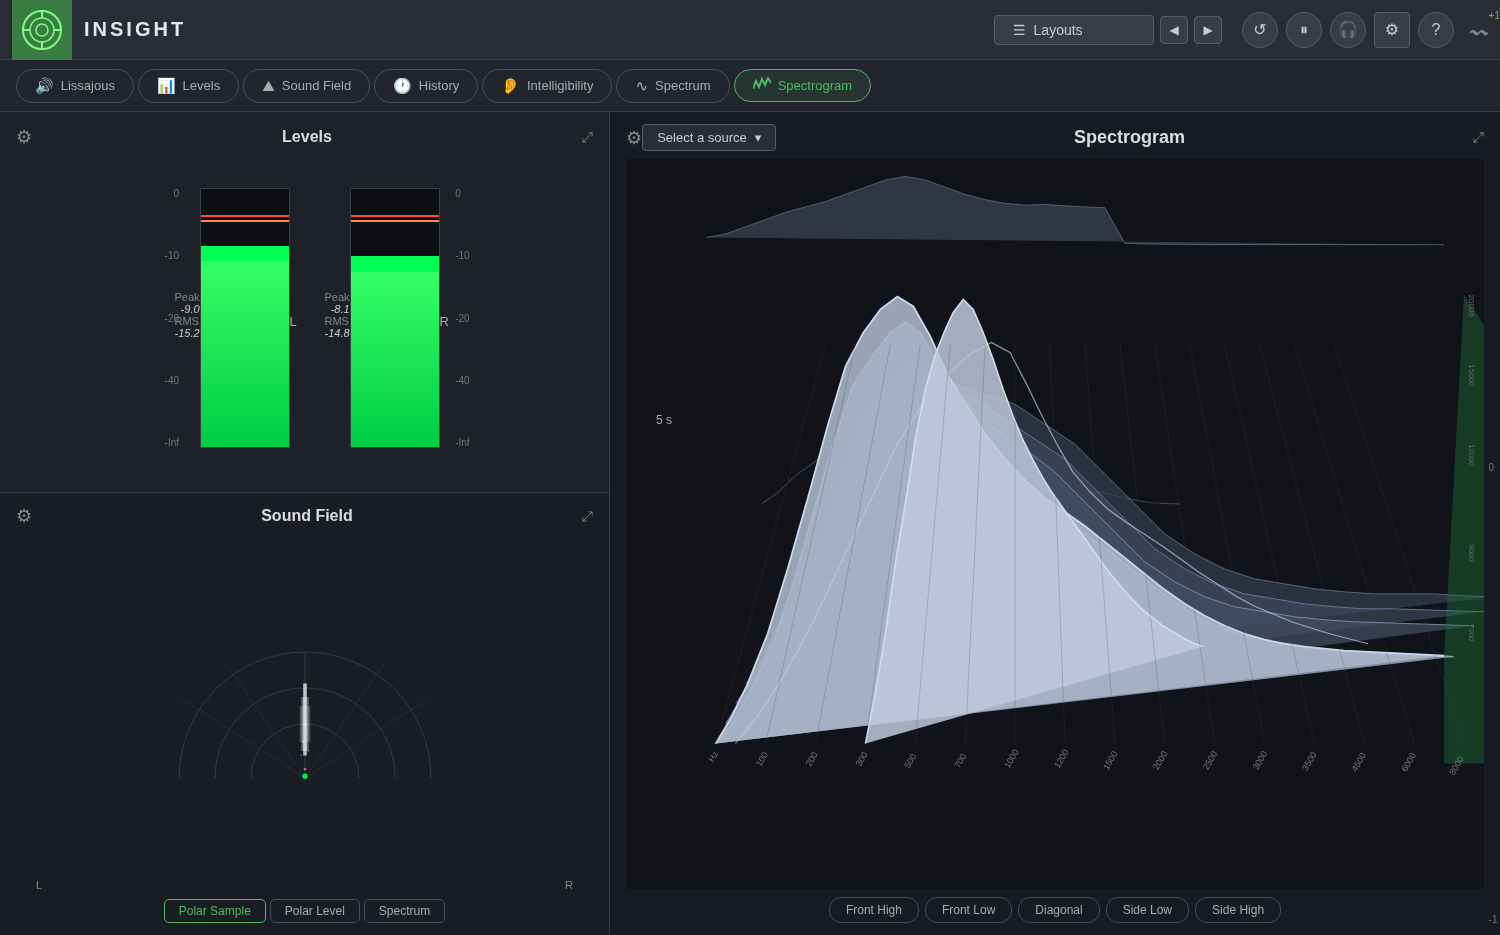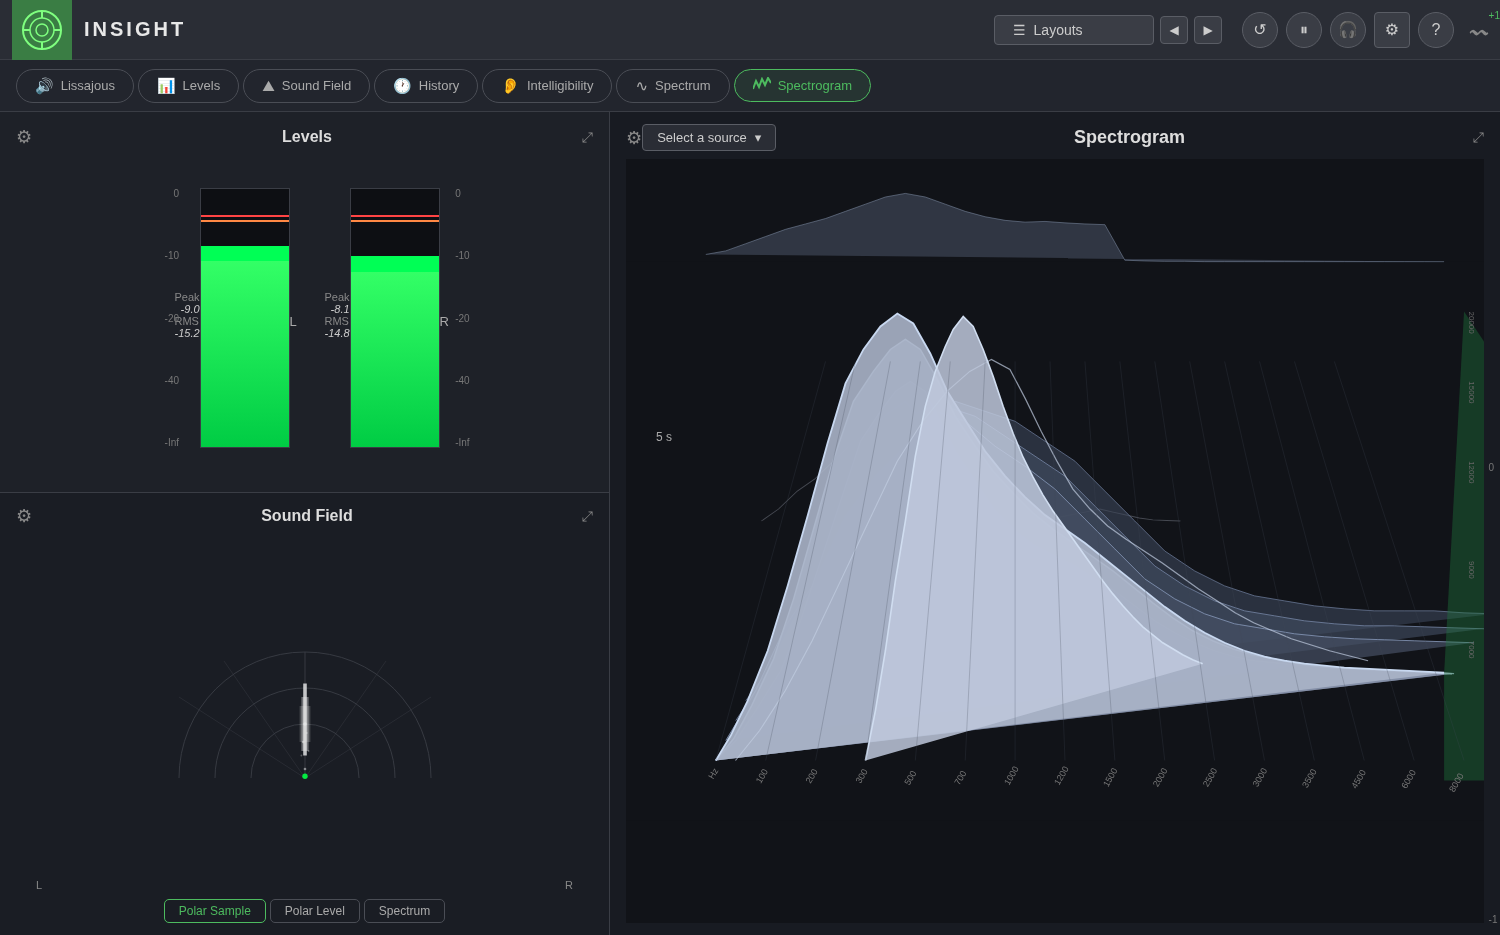--- a/index.html
+++ b/index.html
@@ -685,14 +685,31 @@
         <g fill="#666" font-size="8" transform="translate(845, 0)">
           <text x="0" y="50" transform="rotate(90, 0, 50)">20000</text>
           <text x="0" y="120" transform="rotate(90, 0, 120)">15000</text>
           <text x="0" y="200" transform="rotate(90, 0, 200)">12000</text>
           <text x="0" y="300" transform="rotate(90, 0, 300)">9000</text>
           <text x="0" y="380" transform="rotate(90, 0, 380)">7000</text>
         </g>
       </svg>
     </div>
 
+    <div class="bottom-controls">
+      <div class="view-btn">
+        <span>Front High</span>
+      </div>
+      <div class="view-btn">
+        <span>Front Low</span>
+      </div>
+      <div class="view-btn">
+        <span>Diagonal</span>
+      </div>
+      <div class="view-btn">
+        <span>Side Low</span>
+      </div>
+      <div class="view-btn">
+        <span>Side High</span>
+      </div>
+    </div>
   </div>
 </div>
 
 </body></html>

